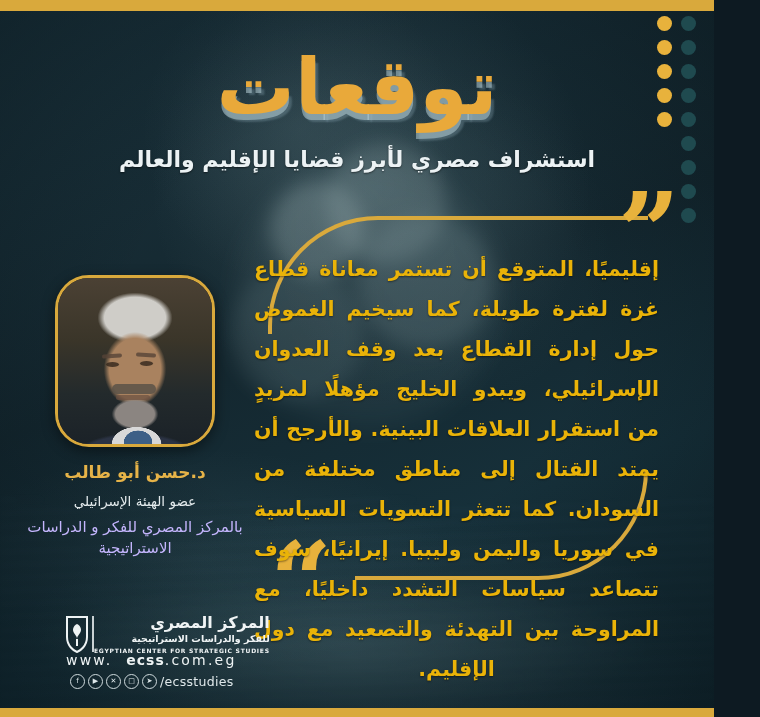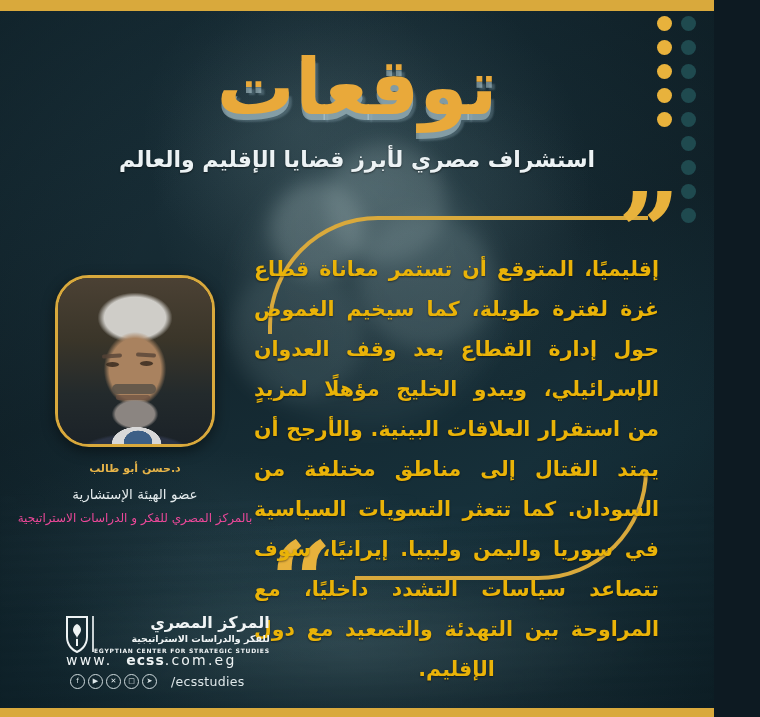--- a/index.html
+++ b/index.html
@@ -186,34 +186,34 @@
 
   
   .author{
     position:absolute;
     left:10px; top:462px;
     width:250px;
     text-align:center;
     direction:rtl;
   }
   .author-name{
-    font-size:11px;
+    font-size:17px;
     font-weight:bold;
     color:#e6b348;
     margin-bottom:11px;
     letter-spacing:.2px;
   }
   .author-role{
     font-size:13.5px;
     color:#e4ebed;
     margin-bottom:8px;
   }
   .author-org{
-    font-size:12px;
-    color:#ec4899;
+    font-size:15px;
+    color:#c4b5fd;
     line-height:1.4;
   }
 
   
   .brand{
     position:absolute;
     left:62px; top:614px;
     display:flex; align-items:center; 
     direction:rtl;
   }
@@ -246,21 +246,21 @@
   }
   .sicon{
     width:13px;height:13px;
     border:1px solid #cfdadd;
     border-radius:3px;
     display:flex;align-items:center;justify-content:center;
     font-size:7px; line-height:1;
     color:#dfe8ea;
   }
   .sicon.round{border-radius:50%;}
-  .social-handle{margin-left:11px;letter-spacing:.3px;}
+  .social-handle{margin-left:0;letter-spacing:.3px;}
 </style>
 </head>
 <body>
 
 <div id="card">
 
   <div class="bg-base"></div>
   <div class="bg-globe"></div>
   <div class="bg-waves"></div>
   <div class="bg-vignette"></div>
@@ -307,21 +307,21 @@
     <span class="portrait-brow l"></span>
     <span class="portrait-brow r"></span>
     <span class="portrait-eye l"></span>
     <span class="portrait-eye r"></span>
     <span class="portrait-stache"></span>
     <span class="portrait-mouth"></span>
   </div>
 
   <div class="author">
     <div class="author-name">د.حسن أبو طالب</div>
-    <div class="author-role">عضو الهيئة الإستشارية</div>
+    <div class="author-role">عضو الهيئة الإسرائيلي</div>
     <div class="author-org">بالمركز المصري للفكر و الدراسات الاستراتيجية</div>
   </div>
 
   <div class="brand">
     <div class="brand-text">
       <div class="brand-ar1">المركز المصري</div>
       <div class="brand-ar2">للفكر والدراسات الاستراتيجية</div>
       <div class="brand-en">EGYPTIAN CENTER FOR STRATEGIC STUDIES</div>
     </div>
     <div class="brand-divider"></div>

